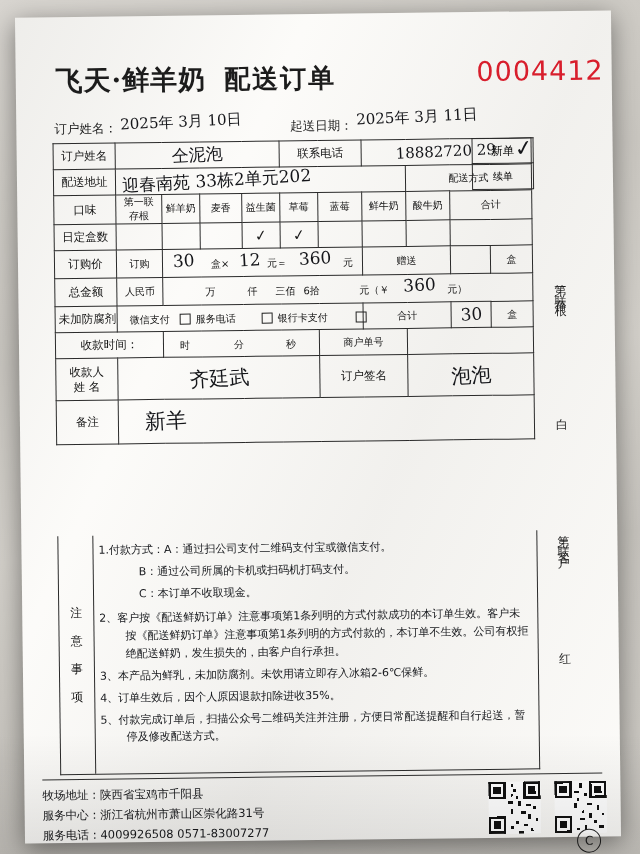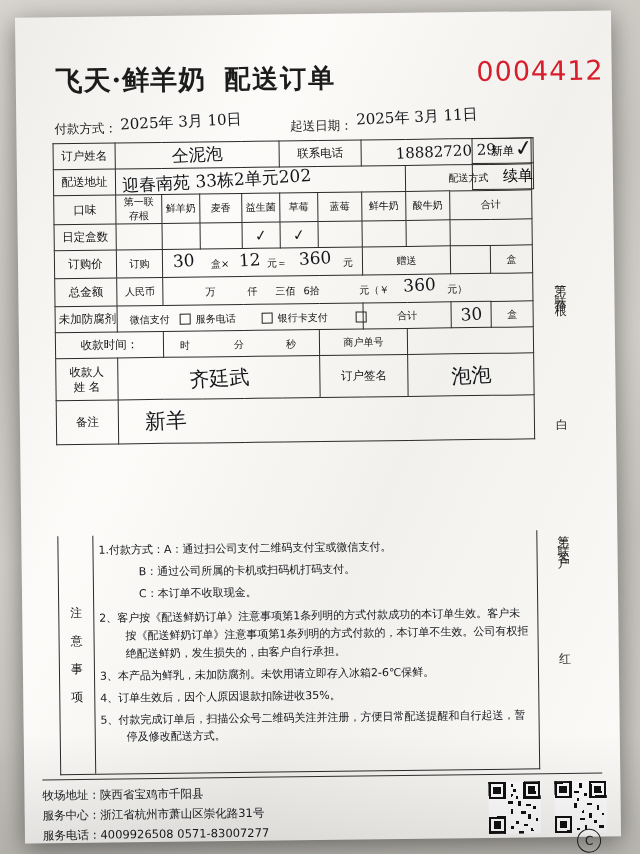--- a/index.html
+++ b/index.html
@@ -80,21 +80,21 @@
   <div class="sheet">
    <div class="inner">
 
     <div class="hdr">
       <span class="brand">飞天·鲜羊奶</span>
       <span class="brand2">配送订单</span>
     </div>
     <div class="serial">0004412</div>
 
     <div class="dateline">
-      <span class="dl" style="left:0;top:0">付款方式：</span>
+      <span class="dl" style="left:0;top:0">订户姓名：</span>
       <span class="dl hand-s" style="left:66px;top:-5px">2025年 3月 10日</span>
       <span class="dl" style="left:236px;top:0">起送日期：</span>
       <span class="dl hand-s" style="left:302px;top:-7px">2025年 3月 11日</span>
     </div>
 
     <table class="main">
       <colgroup>
         <col style="width:62px">
             <col style="width:46px">
             <col style="width:38px">
@@ -222,21 +222,21 @@
         <td class="lbl">备注</td>
         <td colspan="10" style="padding-left:26px"><span class="hand" style="font-size:21px">新羊</span></td>
       </tr>
     </tbody>
         </table>
 
     <div style="position:absolute;left:455px;top:126px;width:60px;border:1px solid #2b2b2b;border-bottom:none;height:25px;display:flex;align-items:center;justify-content:center;font-size:11.5px">
       <span>新单</span>
     </div>
     <div style="position:absolute;left:515px;top:126px;width:0;height:0"></div>
-    <div style="position:absolute;left:455px;top:151px;width:60px;border:1px solid #2b2b2b;height:25px;display:flex;align-items:center;justify-content:flex-end;font-size:15px">
+    <div style="position:absolute;left:455px;top:151px;width:60px;border:1px solid #2b2b2b;height:25px;display:flex;align-items:center;justify-content:center;font-size:10px">
       <span>续单</span>
     </div>
     <div style="position:absolute;left:498px;top:124px;font-size:22px;color:#15161a;transform:rotate(-8deg)">✓</div>
 
     <div class="strip strip1">第一联存根</div>
     <div class="strip strip2">白</div>
     <div class="strip strip3">第二联客户</div>
     <div class="strip strip4">红</div>
 
     <div class="notes">

